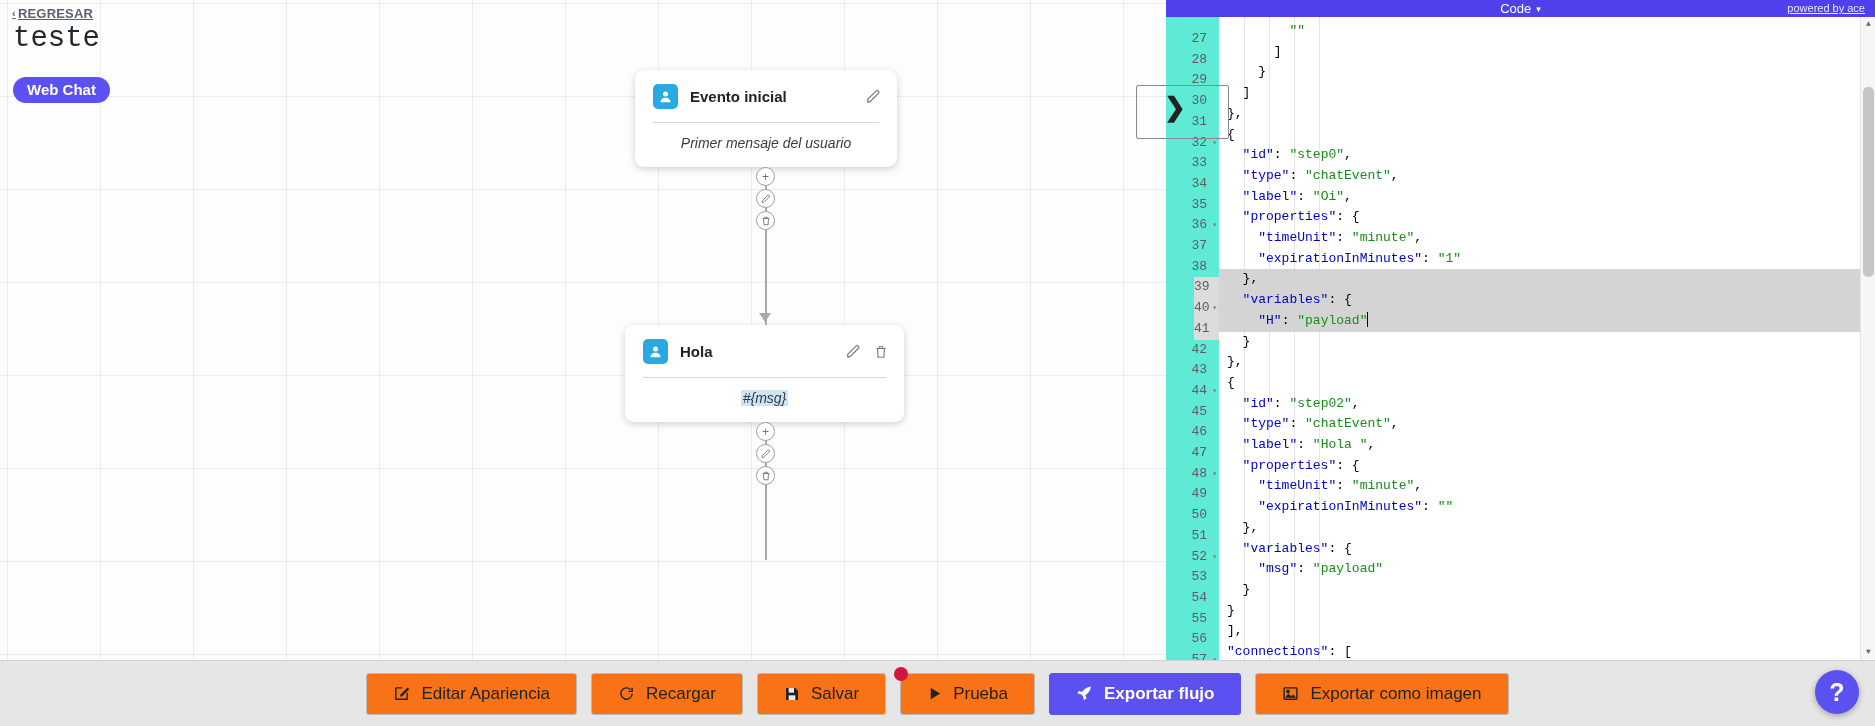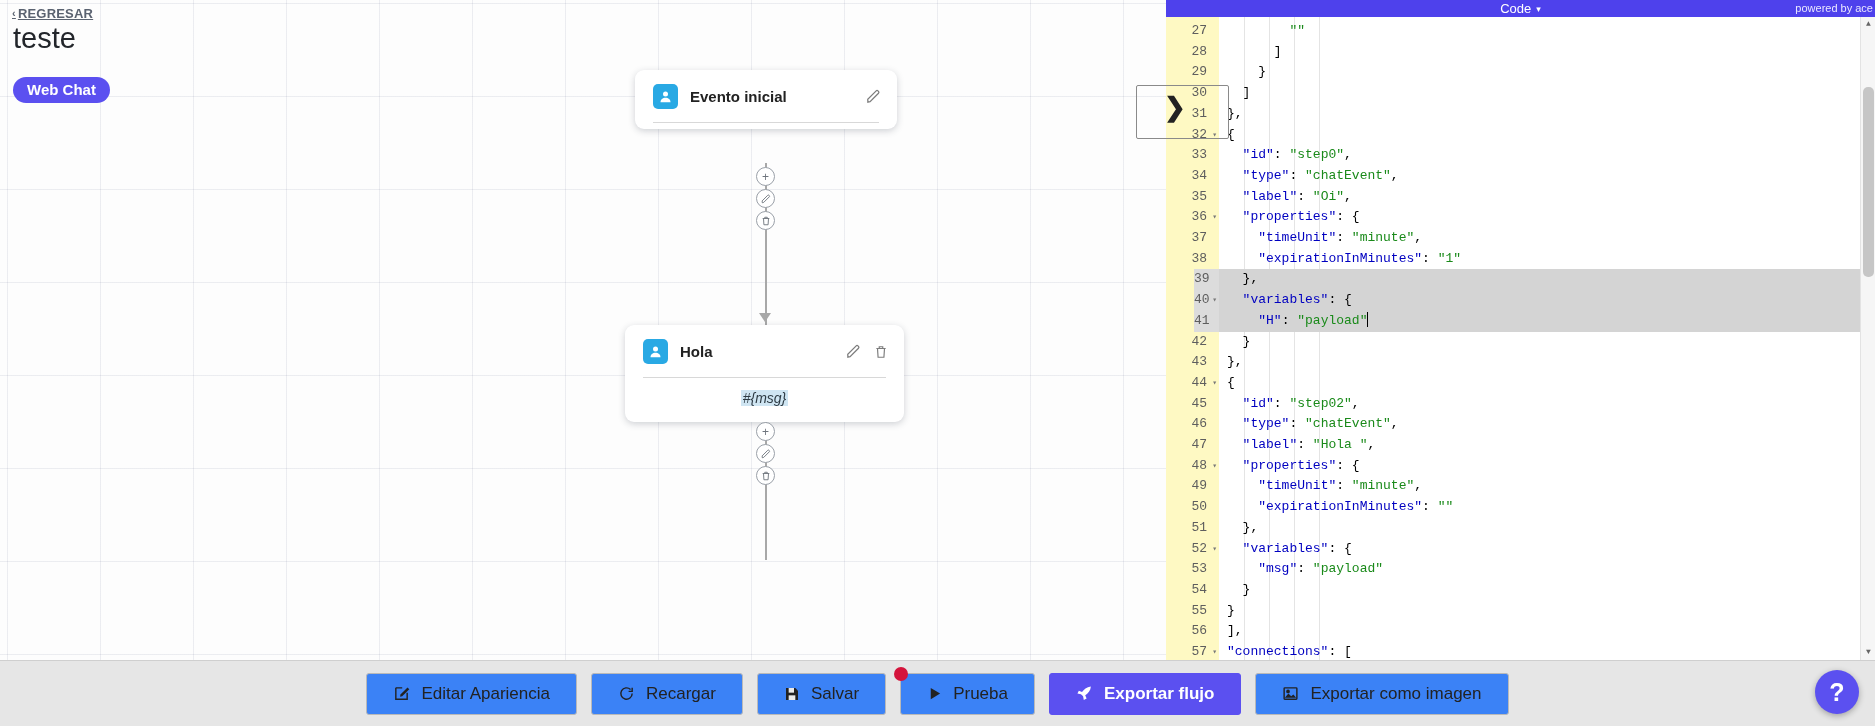--- a/index.html
+++ b/index.html
@@ -30,21 +30,21 @@
   #backlink {
     position: absolute; left: 12px; top: 6px;
     font-size: 13px; font-weight: bold; letter-spacing: .2px;
     color: #5a6270; text-decoration: underline;
     cursor: pointer; display: flex; align-items: center; gap: 2px;
   }
   #backlink .chev { font-size: 11px; line-height: 1; }
 
   #flow-title {
     position: absolute; left: 13px; top: 22px;
-    font-size: 29px; color: #23262b; font-weight: 400;
+    font-size: 29px; color: #23262b; font-weight: 400; font-family: Liberation Mono, monospace;
   }
   #flow-badge {
     position: absolute; left: 13px; top: 61px;
     background: #5b50f0; color: #fff;
     font-size: 15px; font-weight: bold;
     padding: 4px 14px 5px; border-radius: 13px; margin-top: 16px;
   }
 
   
   .conn {
@@ -109,32 +109,32 @@
   #code-header {
     position: relative; height: 17px; background: #4e41ec;
     display: flex; align-items: center; justify-content: center;
   }
   #code-header .code-label {
     color: #fff; font-size: 13px; font-weight: normal; cursor: pointer;
     display: flex; align-items: center; gap: 5px;
   }
   #code-header .caret { font-size: 9px; }
   #powered {
-    position: absolute; right: 2px; top: 2px;
-    color: #e9e7ff; font-size: 11px; cursor: pointer;
+    position: absolute; right: 10px; top: 2px;
+    color: #e9e7ff; font-size: 11px; text-decoration: underline; cursor: pointer;
   }
   #editor {
     position: relative; height: 643px; overflow: hidden;
     display: flex;
     font-family: "Liberation Mono", monospace;
     font-size: 13px; line-height: 20.7px;
   }
   #gutter {
-    width: 53px; flex: none; background: #fef9c3; color: #5e5e5e;
-    text-align: right; padding-top: 4px; user-select: none;
+    width: 53px; flex: none; background: #5eead4; color: #5e5e5e;
+    text-align: right; padding-top: 12px; user-select: none;
   }
   #gutter .ln { padding-right: 12px; position: relative; white-space: nowrap; }
   #gutter .ln.active { background: #dcdcdc; margin-left: 28px; }
   #gutter .ln .fold {
     position: absolute; right: 2px; top: 0; font-size: 8px; color: #777;
   }
   #code-area {
     flex: 1; position: relative; padding-top: 4px;
     overflow: hidden; background: #fff;
   }
@@ -182,21 +182,21 @@
   #toolbar {
     position: absolute; left: 0; bottom: 0;
     width: 1875px; height: 66px;
     background: #e6e6e6; border-top: 1px solid #cfcfcf;
     display: flex; align-items: center; justify-content: center; gap: 14px;
   }
   .tb-btn {
     display: flex; align-items: center; justify-content: center; gap: 11px;
     height: 42px; padding: 0 26px;
     border: 1px solid #b9b9b9; border-radius: 3px;
-    background: #3b82f6; color: #222; font-size: 17px; cursor: pointer;
+    background: #f97316; color: #222; font-size: 17px; cursor: pointer;
     position: relative; white-space: nowrap;
   }
   .tb-btn.primary {
     background: #5b50f0; border-color: #5b50f0; color: #fff; font-weight: bold;
   }
   .tb-btn .ic { line-height: 0; display: flex; }
   .notif-dot {
     position: absolute; width: 14px; height: 14px; border-radius: 50%;
     background: #d4143c; top: -7px; left: -7px;
   }
@@ -241,20 +241,21 @@
         <span class="node-title">Evento inicial</span>
         <span class="node-actions">
           <span class="icon-btn">
             <svg width="15" height="15" viewBox="0 0 24 24" fill="none" stroke="#4a4a4a" stroke-width="2">
               <path d="M3 21l3.5-.8L20 6.7a2 2 0 0 0 0-2.8l-.9-.9a2 2 0 0 0-2.8 0L2.8 16.5 3 21z"></path>
             </svg>
           </span>
         </span>
       </div>
       <div class="node-sep"></div>
+      <div class="node-body">Primer mensaje del usuario</div>
     </div>
 
     <div class="dot-stack" style="left:756px; top:167px;">
       <span class="dot">+</span>
       <span class="dot">
         <svg width="10" height="10" viewBox="0 0 24 24" fill="none" stroke="#6f757d" stroke-width="2.2">
           <path d="M3 21l3.5-.8L20 6.7a2 2 0 0 0 0-2.8l-.9-.9a2 2 0 0 0-2.8 0L2.8 16.5 3 21z"></path>
         </svg>
       </span>
       <span class="dot">

